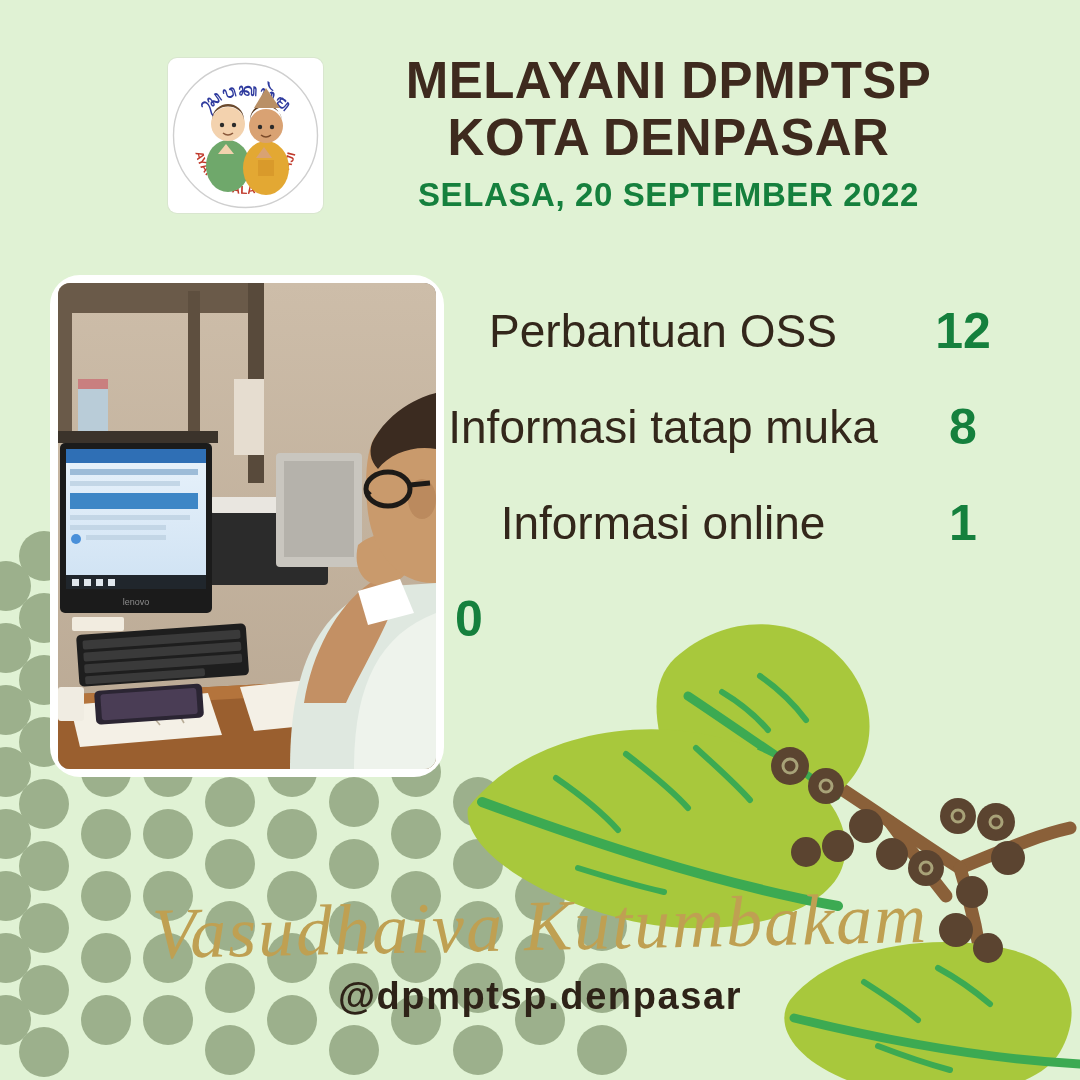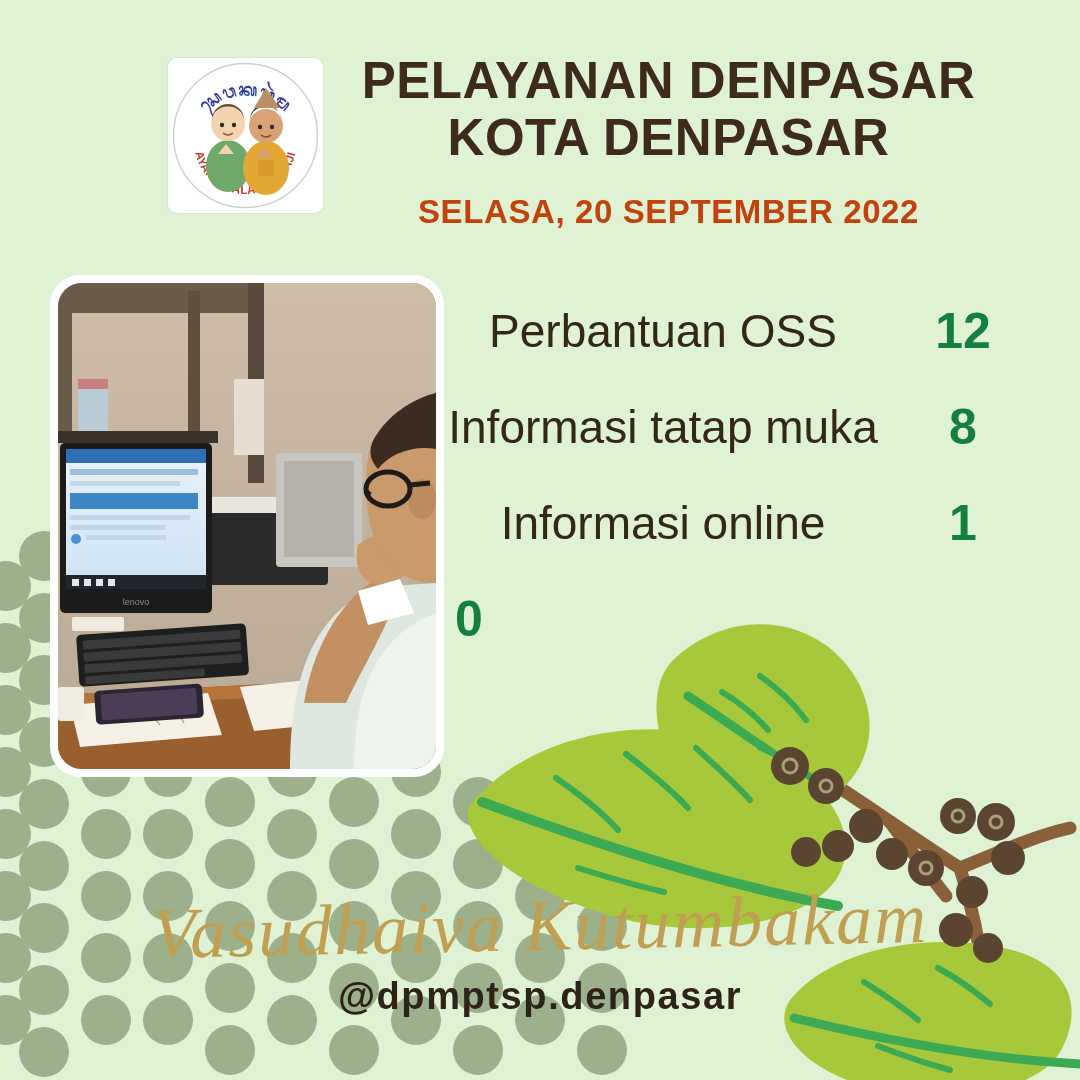--- a/index.html
+++ b/index.html
@@ -82,41 +82,41 @@
     letter-spacing: 0.5px;
     color: #3E2A1E;
     white-space: nowrap;
   }
   #date-line {
     font-family: "Liberation Sans", sans-serif;
     font-weight: bold;
     font-size: 33px;
     line-height: 40px;
     letter-spacing: 0.6px;
-    color: #c2410c;
-    margin-top: 26px;
+    color: #15803d;
+    margin-top: 9px;
     white-space: nowrap;
   }
 
   
   #photo-frame {
     position: absolute;
     left: 50px;
     top: 275px;
     width: 394px;
     height: 502px;
     background: #ffffff;
     border-radius: 30px;
     padding: 8px;
     box-sizing: border-box;
   }
   #photo {
     width: 100%;
     height: 100%;
-    border-radius: 24px;
+    border-radius: 12px;
     overflow: hidden;
     position: relative;
     background: #8d7f70;
   }
   #photo svg { display: block; }
 
   
   #stats {
     position: absolute;
     left: 421px;
@@ -353,21 +353,21 @@
           <circle cx="92" cy="69" r="2.2" fill="#2B2B2B"></circle>
             <circle cx="104" cy="69" r="2.2" fill="#2B2B2B"></circle>
           <path d="M93 77 Q 98 81 103 77" stroke="#7B4B2A" stroke-width="1.6" fill="none"></path>
           <path d="M88 100 L 96 89 L 104 100 Z" fill="#D9A273"></path>
           <rect x="90" y="102" width="16" height="16" fill="#D99A2B"></rect>
         </g>
       </svg>
     </div>
 
     <div id="title-block">
-      <div class="title-line">PELAYANAN DENPASAR</div>
+      <div class="title-line">MELAYANI DPMPTSP</div>
       <div class="title-line">KOTA DENPASAR</div>
       <div id="date-line">SELASA, 20 SEPTEMBER 2022</div>
     </div>
   </div>
 
   <div id="photo-frame">
     <div id="photo">
       <svg viewBox="0 0 378 486" width="378" height="486" xmlns="http://www.w3.org/2000/svg" preserveAspectRatio="xMidYMid slice">
         <defs>
           <linearGradient id="wallg" x1="0" y1="0" x2="0" y2="1">

